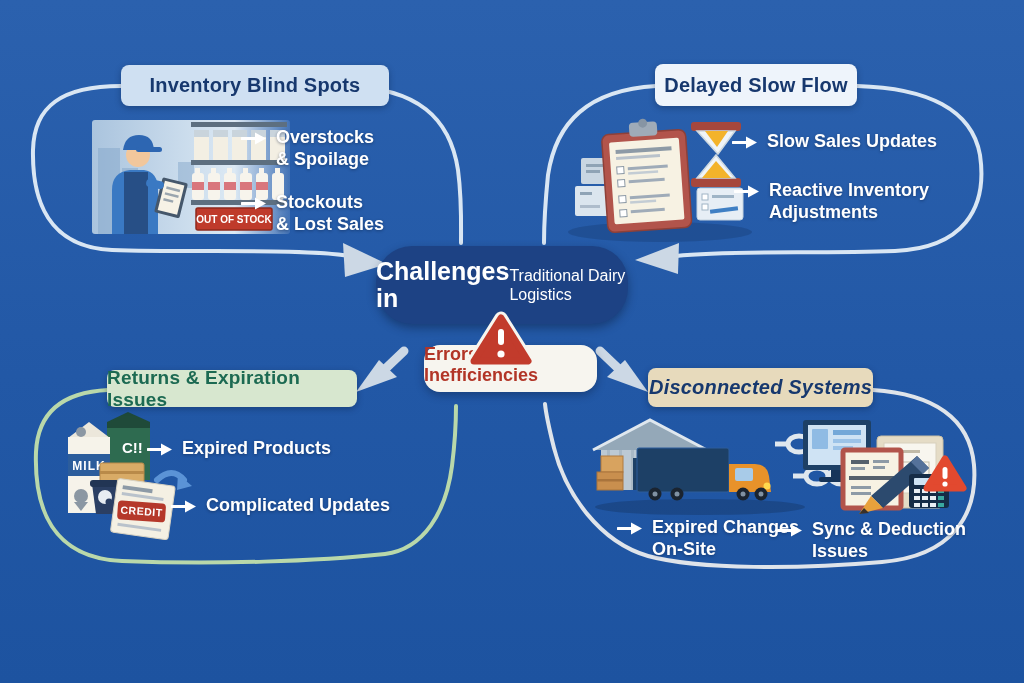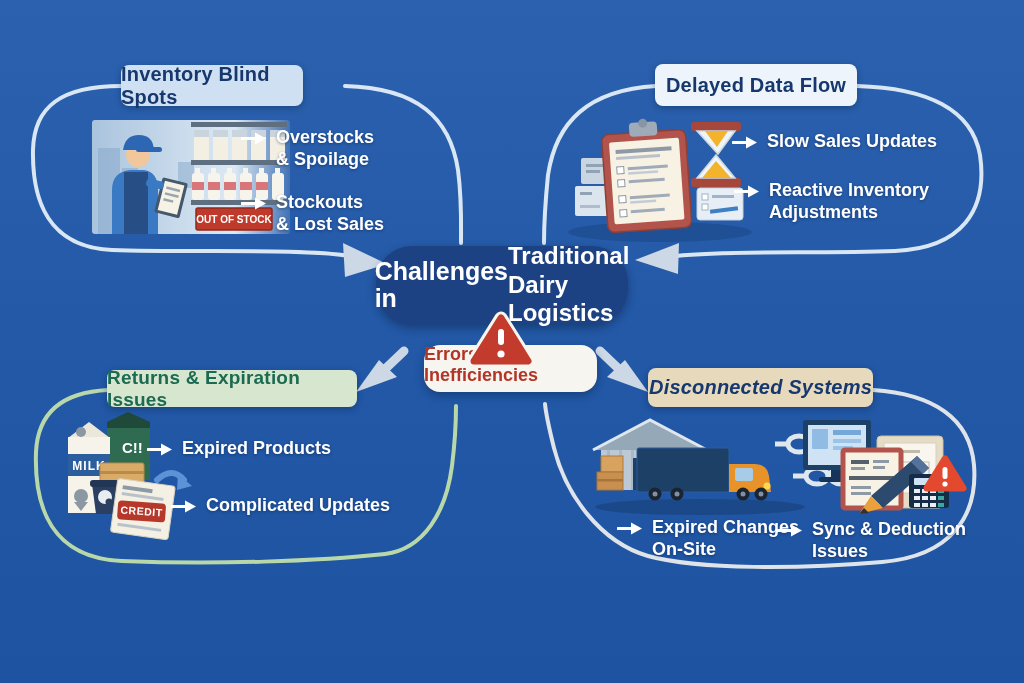--- a/index.html
+++ b/index.html
@@ -9,32 +9,32 @@
     font-family:"Liberation Sans",sans-serif;
   }
   .layer{position:absolute;left:0;top:0;}
   svg.connectors{z-index:0;}
   .illus{position:absolute;z-index:1;}
   .q-header{
     position:absolute;z-index:2;display:flex;align-items:center;justify-content:center;
     border-radius:8px;font-weight:bold;font-size:20px;letter-spacing:.2px;
     box-shadow:0 2px 6px rgba(8,25,55,.35);
   }
-  #h-tl{left:121px;top:65px;width:182px;height:41px;background:#cfe0f2;color:#17386e;}
+  #h-tl{left:121px;top:65px;width:268px;height:41px;background:#cfe0f2;color:#17386e;}
   #h-tr{left:655px;top:64px;width:202px;height:42px;background:#eef4fb;color:#17386e;}
   #h-bl{left:107px;top:370px;width:250px;height:37px;background:#d7e7cf;color:#1c6a52;font-size:19px;}
   #h-br{left:648px;top:368px;width:225px;height:39px;background:#e7dabc;color:#17386e;font-style:italic;}
   .center-box{
     position:absolute;z-index:3;left:376px;top:246px;width:252px;height:78px;
     background:#1d4284;border-radius:36px;display:flex;flex-direction:row;
     align-items:center;justify-content:center;color:#fff;
     box-shadow:0 4px 10px rgba(8,20,45,.4);
   }
   .center-box .c1{font-size:25px;font-weight:bold;line-height:1.1;}
-  .center-box .c2{font-size:24px;font-weight:bold;line-height:1.2;}
+  .center-box .c2{font-size:16px;font-weight:normal;line-height:1.2;}
   .warn-badge{
     position:absolute;z-index:3;left:424px;top:345px;width:173px;height:47px;
     background:#f7f5ef;border-radius:16px;display:flex;align-items:flex-end;justify-content:center;
     padding-bottom:6px;box-sizing:border-box;color:#b23527;font-weight:bold;font-size:18px;
     box-shadow:0 3px 8px rgba(8,20,45,.35);
   }
   .warn-tri{position:absolute;z-index:4;left:463px;top:308px;}
   .bullet{
     position:absolute;z-index:2;display:flex;gap:9px;align-items:flex-start;
     color:#fff;font-weight:bold;font-size:18px;line-height:1.22;
@@ -335,21 +335,21 @@
         <rect x="357.5" y="55" width="5" height="12" rx="2.5" fill="#ffffff"></rect>
         <circle cx="360" cy="72" r="2.6" fill="#ffffff"></circle>
       </g>
     </svg>
   </div>
 
   <div class="q-header" id="h-tl">
     <span>Inventory Blind Spots</span>
   </div>
   <div class="q-header" id="h-tr">
-    <span>Delayed Data Flow</span>
+    <span>Delayed Slow Flow</span>
   </div>
   <div class="q-header" id="h-bl">
     <span>Returns &amp; Expiration Issues</span>
   </div>
   <div class="q-header" id="h-br">
     <span>Disconnected Systems</span>
   </div>
 
   <div class="bullet" id="b-tl-1">
     <svg width="26" height="17">

